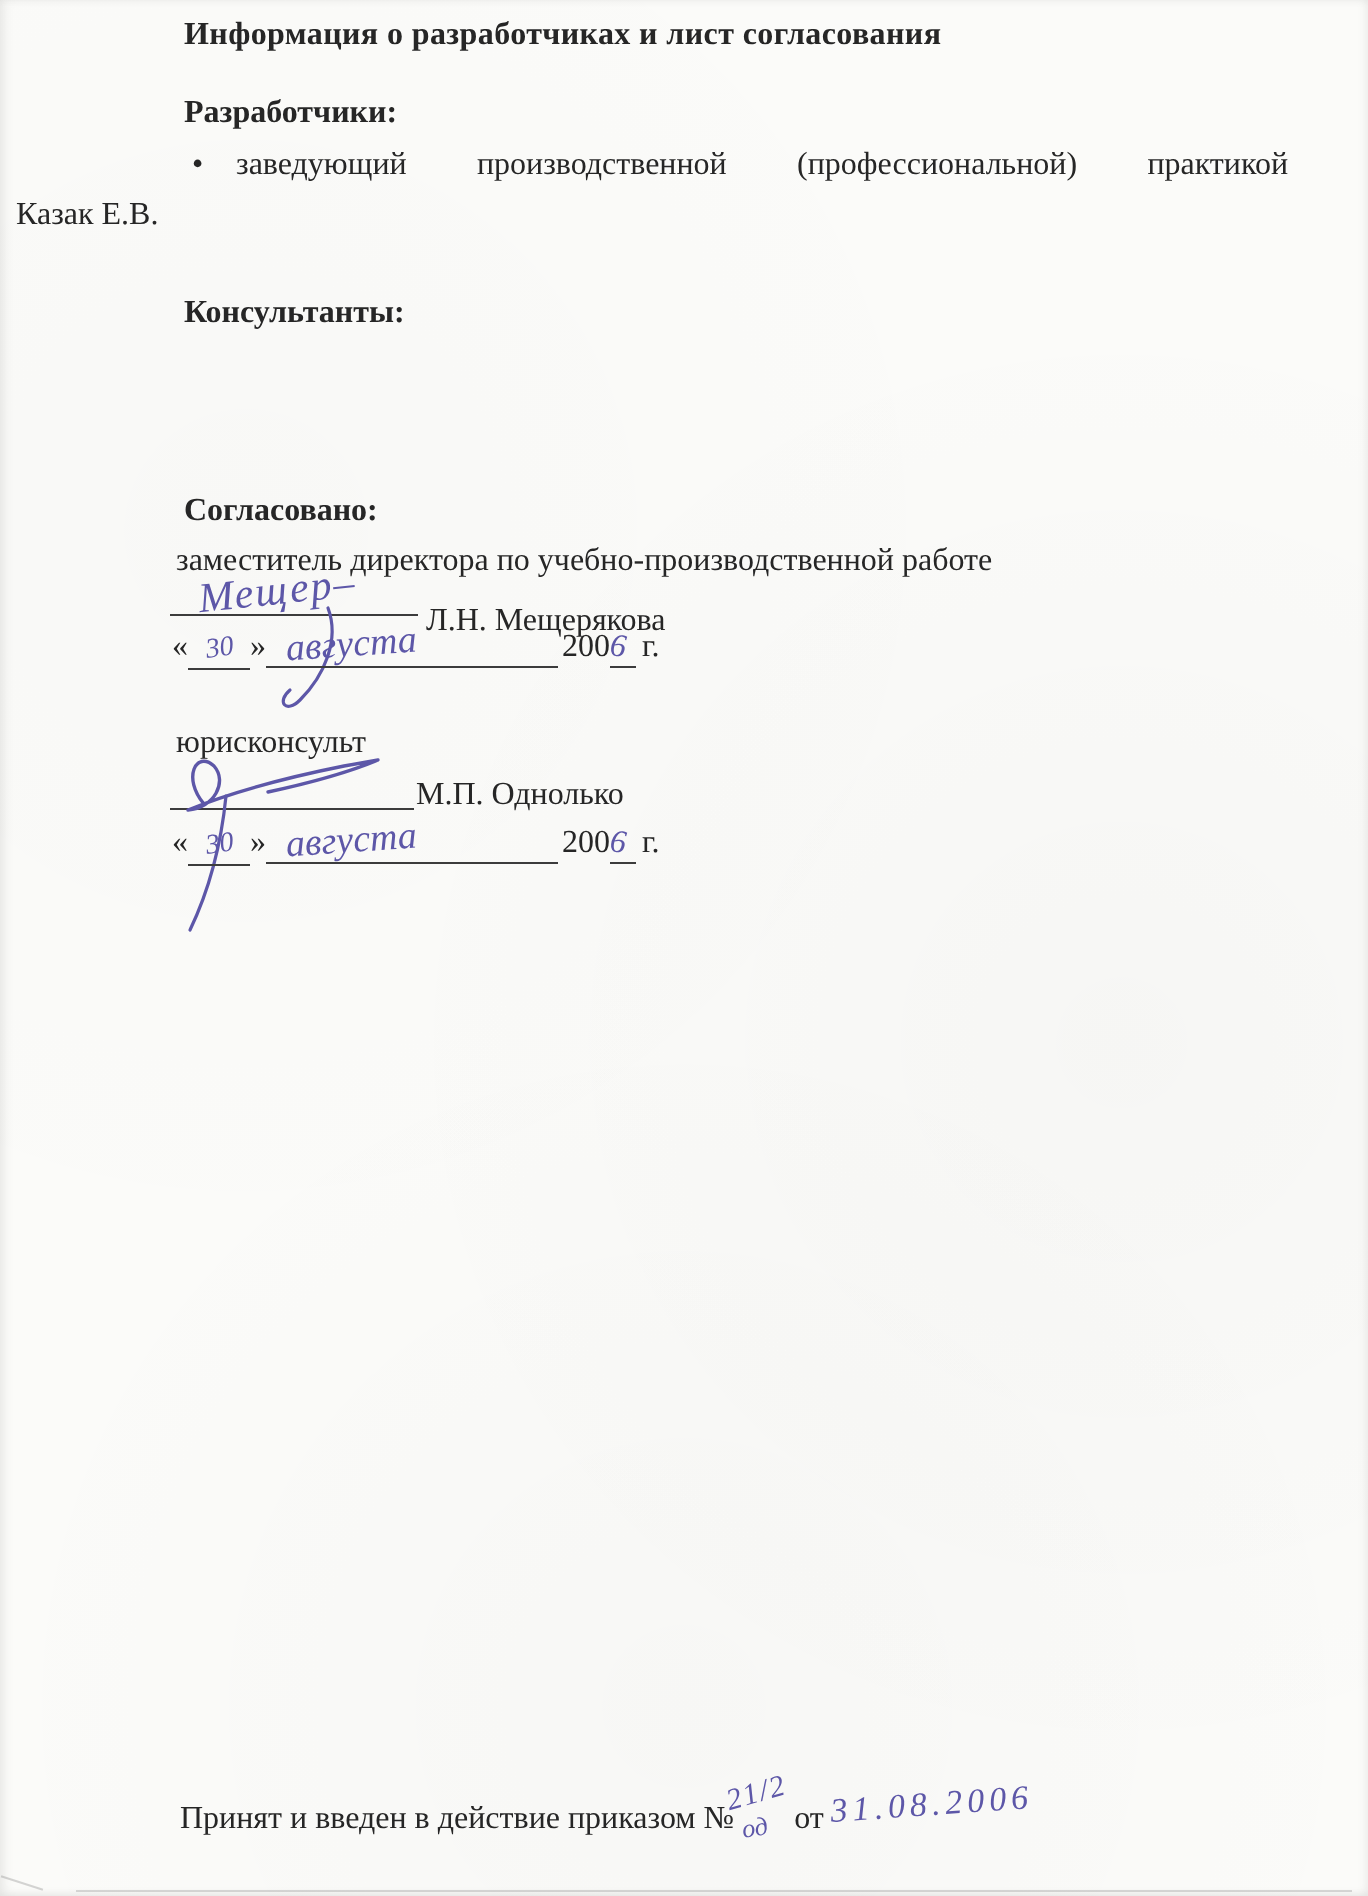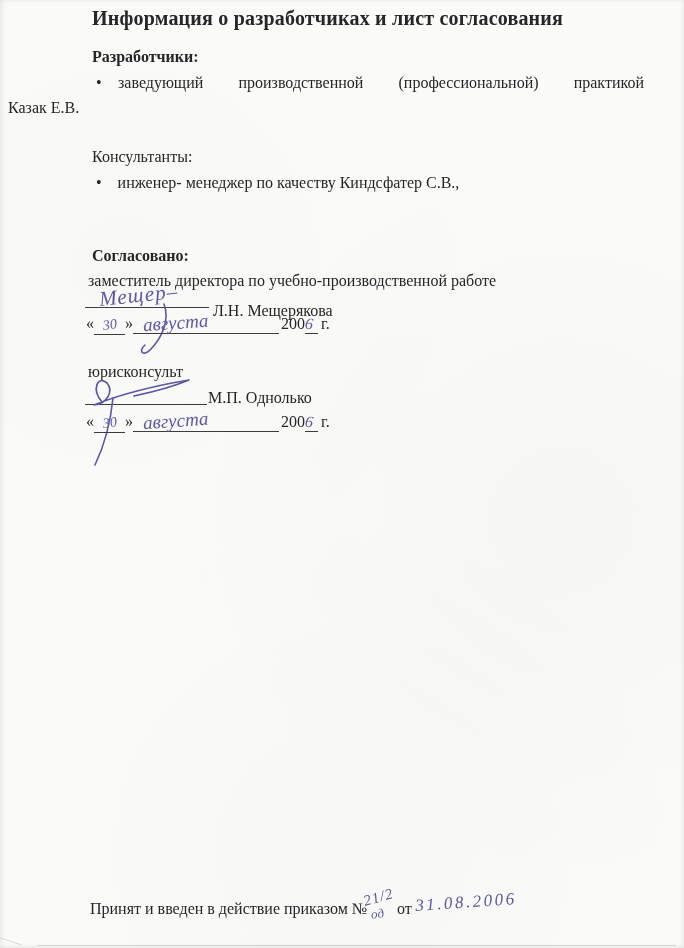--- a/index.html
+++ b/index.html
@@ -16,32 +16,32 @@
     font-family:"Liberation Serif", serif;
     font-size:16px;
     color:#262626;
     overflow:hidden;
   }
   .line{position:absolute;white-space:nowrap;line-height:20px;}
   .bold{font-weight:normal;}
   .hand{font-family:"Liberation Serif", serif;font-style:italic;color:#5d57a8;}
   svg.pen path{stroke:#5d57a8;fill:none;stroke-linecap:round;stroke-linejoin:round;}
 
-  .pos-title{left:92px;top:8px;font-size:20px;font-weight:bold;letter-spacing:0.2px;}
+  .pos-title{left:92px;top:8px;font-size:16px;font-weight:bold;letter-spacing:0.2px;}
   .pos-dev-heading{left:92px;top:47px;font-weight:bold;}
 
   .dev-bullet{position:absolute;left:96px;top:73px;line-height:20px;}
   .dev-just{
     position:absolute;left:118px;top:73px;width:526px;
     text-align:justify;text-align-last:justify;
     line-height:20px;white-space:normal;
   }
   .pos-dev-line2{left:8px;top:98px;text-align:center;}
 
-  .pos-cons-heading{left:92px;top:147px;font-weight:normal;}
+  .pos-cons-heading{left:92px;top:147px;font-weight:bold;}
   .pos-c1{left:96px;top:173px;}
   .pos-c2{left:96px;top:199px;}
   .bullet-sp{margin-right:16px;}
 
   .pos-app-heading{left:92px;top:246px;font-weight:bold;}
   .pos-deputy-pos{left:88px;top:271px;}
 
   .sig-underline{position:absolute;height:0;border-bottom:1px solid #3c3c3c;}
   .pos-sig1-line{left:85px;top:307px;width:124px;}
   .pos-sig1-hand{left:99px;top:284px;font-size:21px;transform:rotate(-6deg);letter-spacing:1px;line-height:22px;}
@@ -84,23 +84,20 @@
   <div class="line pos-title">Информация о разработчиках и лист согласования</div>
 
   <div class="line pos-dev-heading">Разработчики:</div>
 
   <span class="dev-bullet">•</span>
   <div class="dev-just">заведующий производственной (профессиональной) практикой</div>
   <div class="line pos-dev-line2">Казак Е.В.</div>
 
   <div class="line pos-cons-heading">Консультанты:</div>
 
-  <div class="line pos-c1">
-    <span class="bullet-sp">•</span><span>инженер- менеджер по качеству Киндсфатер С.В.,</span>
-  </div>
 
   <div class="line pos-app-heading">Согласовано:</div>
   <div class="line pos-deputy-pos">заместитель директора по учебно-производственной работе</div>
 
   <div class="sig-underline pos-sig1-line"></div>
   <div class="line hand pos-sig1-hand">Мещер–</div>
   <svg class="pos-sig1-tail pen" width="60" height="60" viewBox="0 0 60 60">
     <path d="M36 4 C42 20 34 38 22 50 C15 57 10 51 17 45" stroke-width="1.6"></path>
   </svg>
   <div class="line pos-sig1-name">Л.Н. Мещерякова</div>

